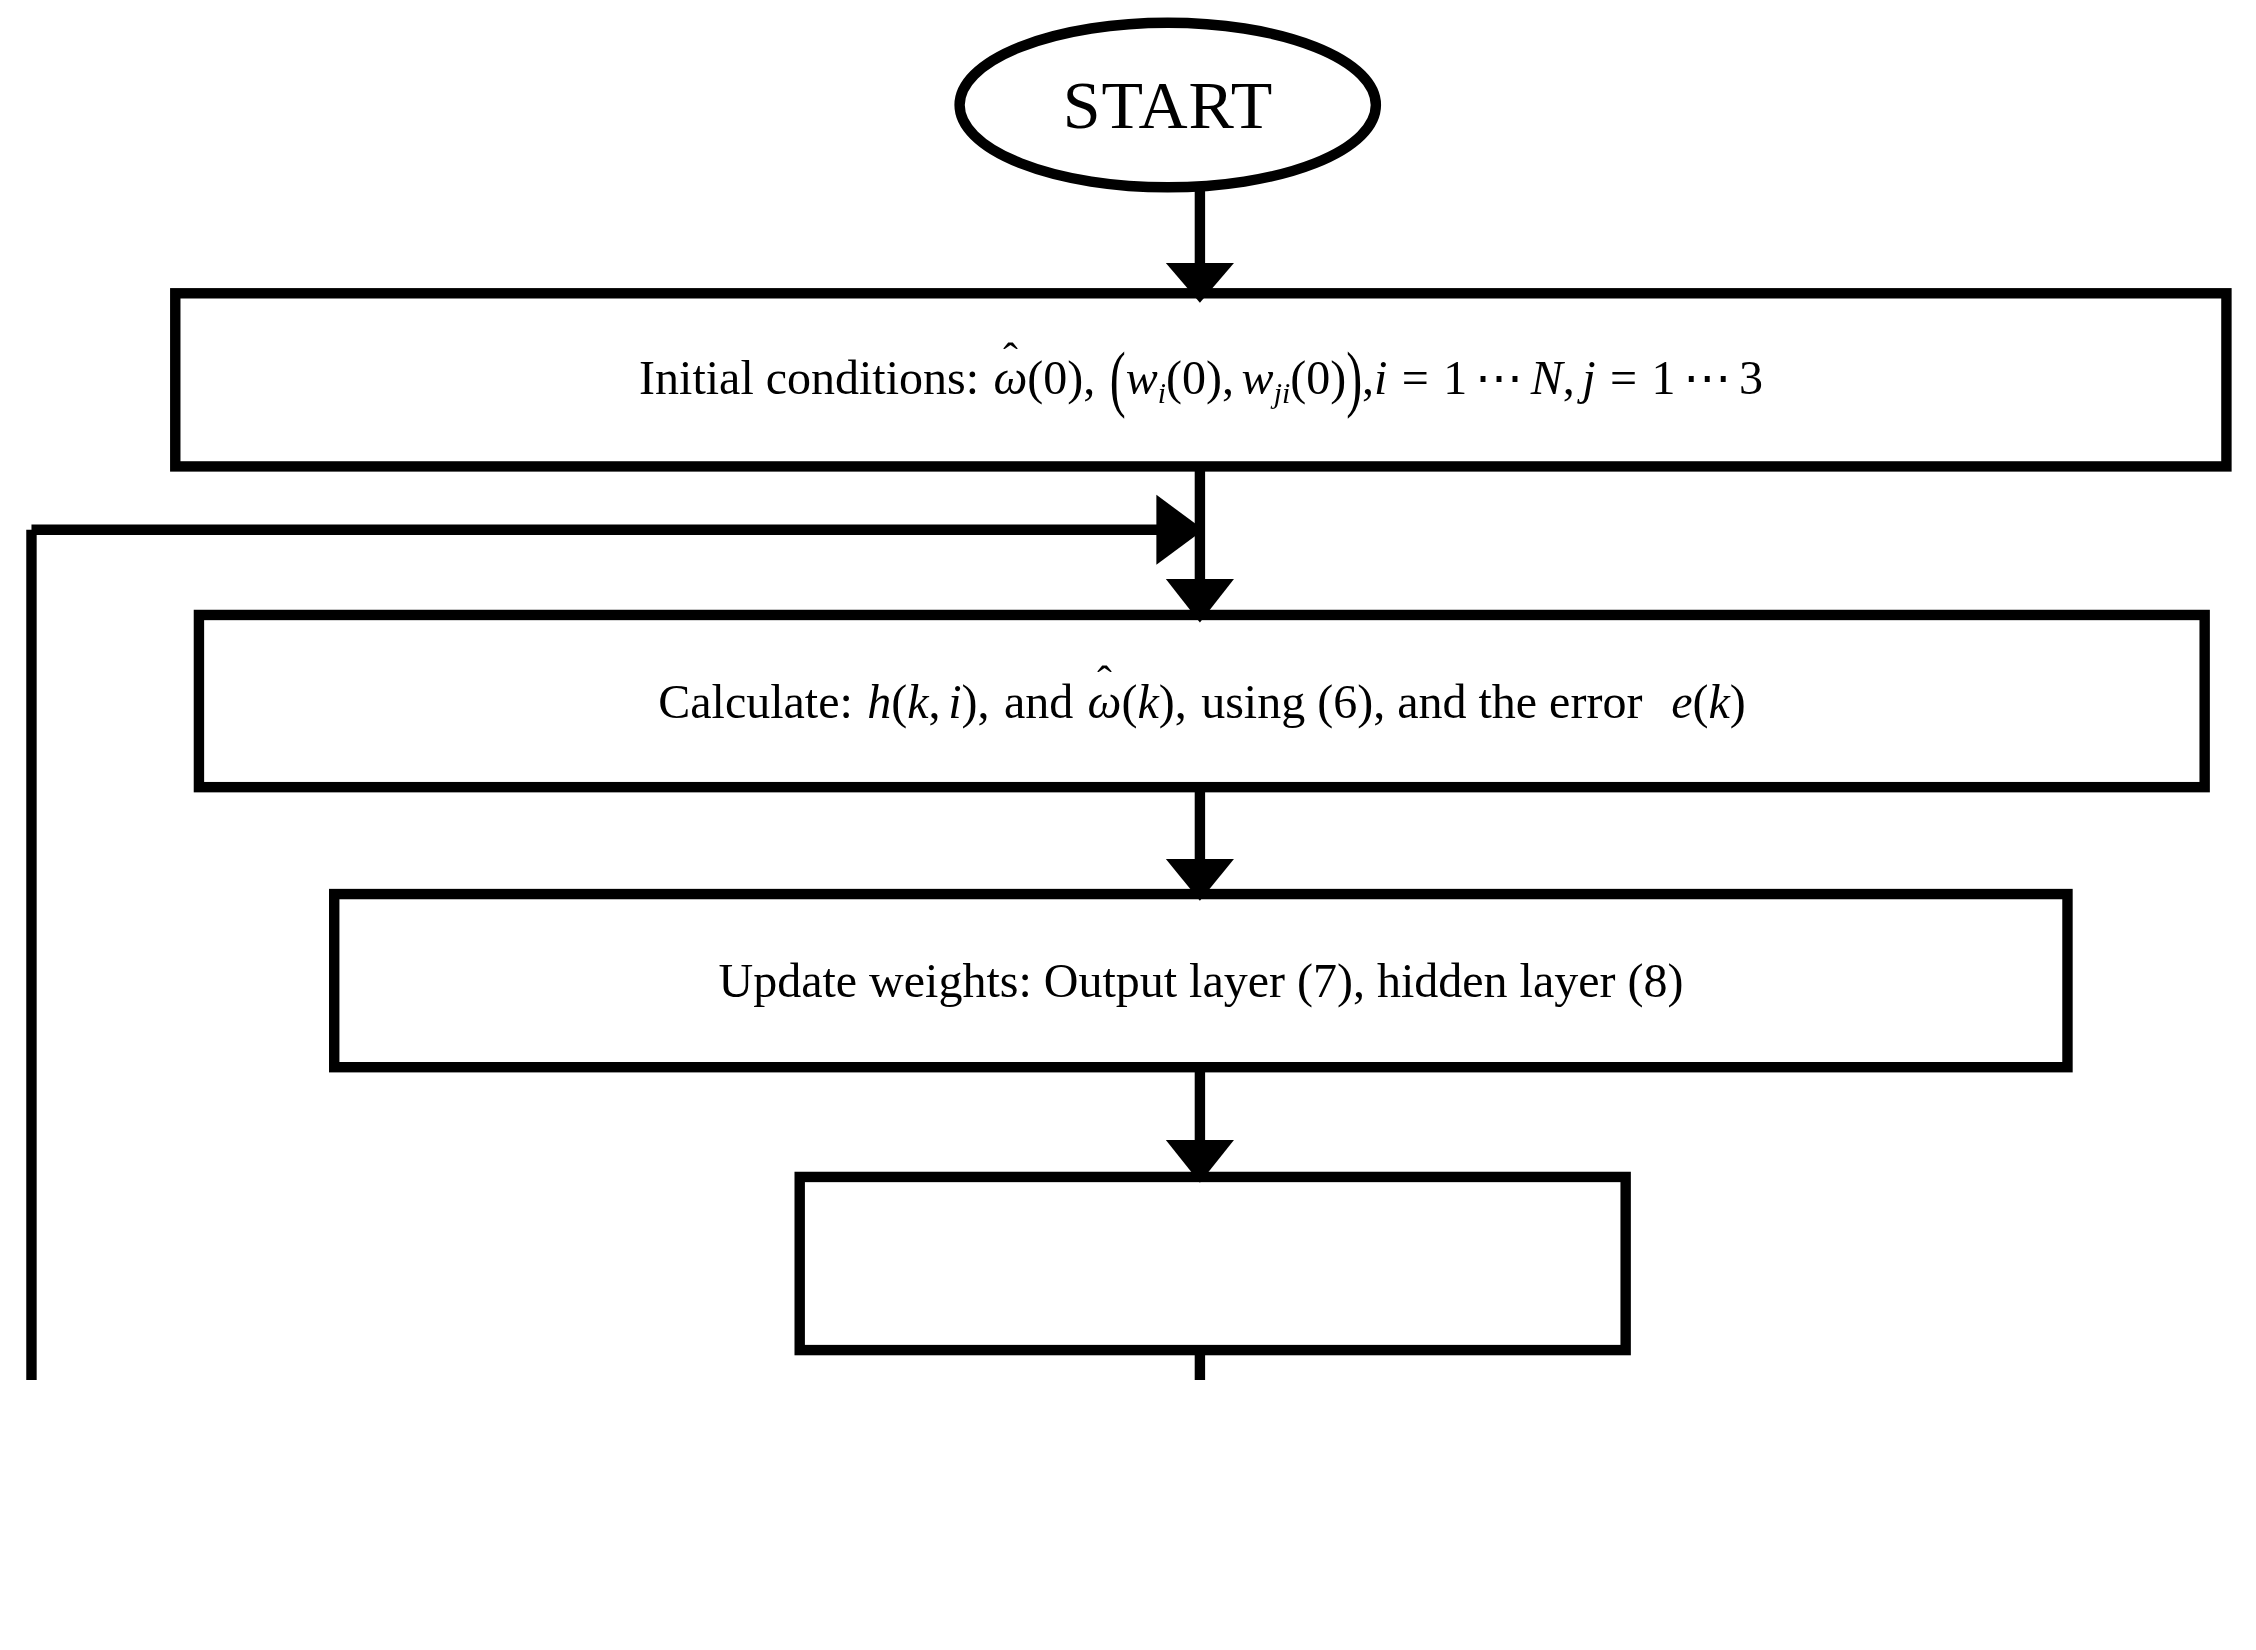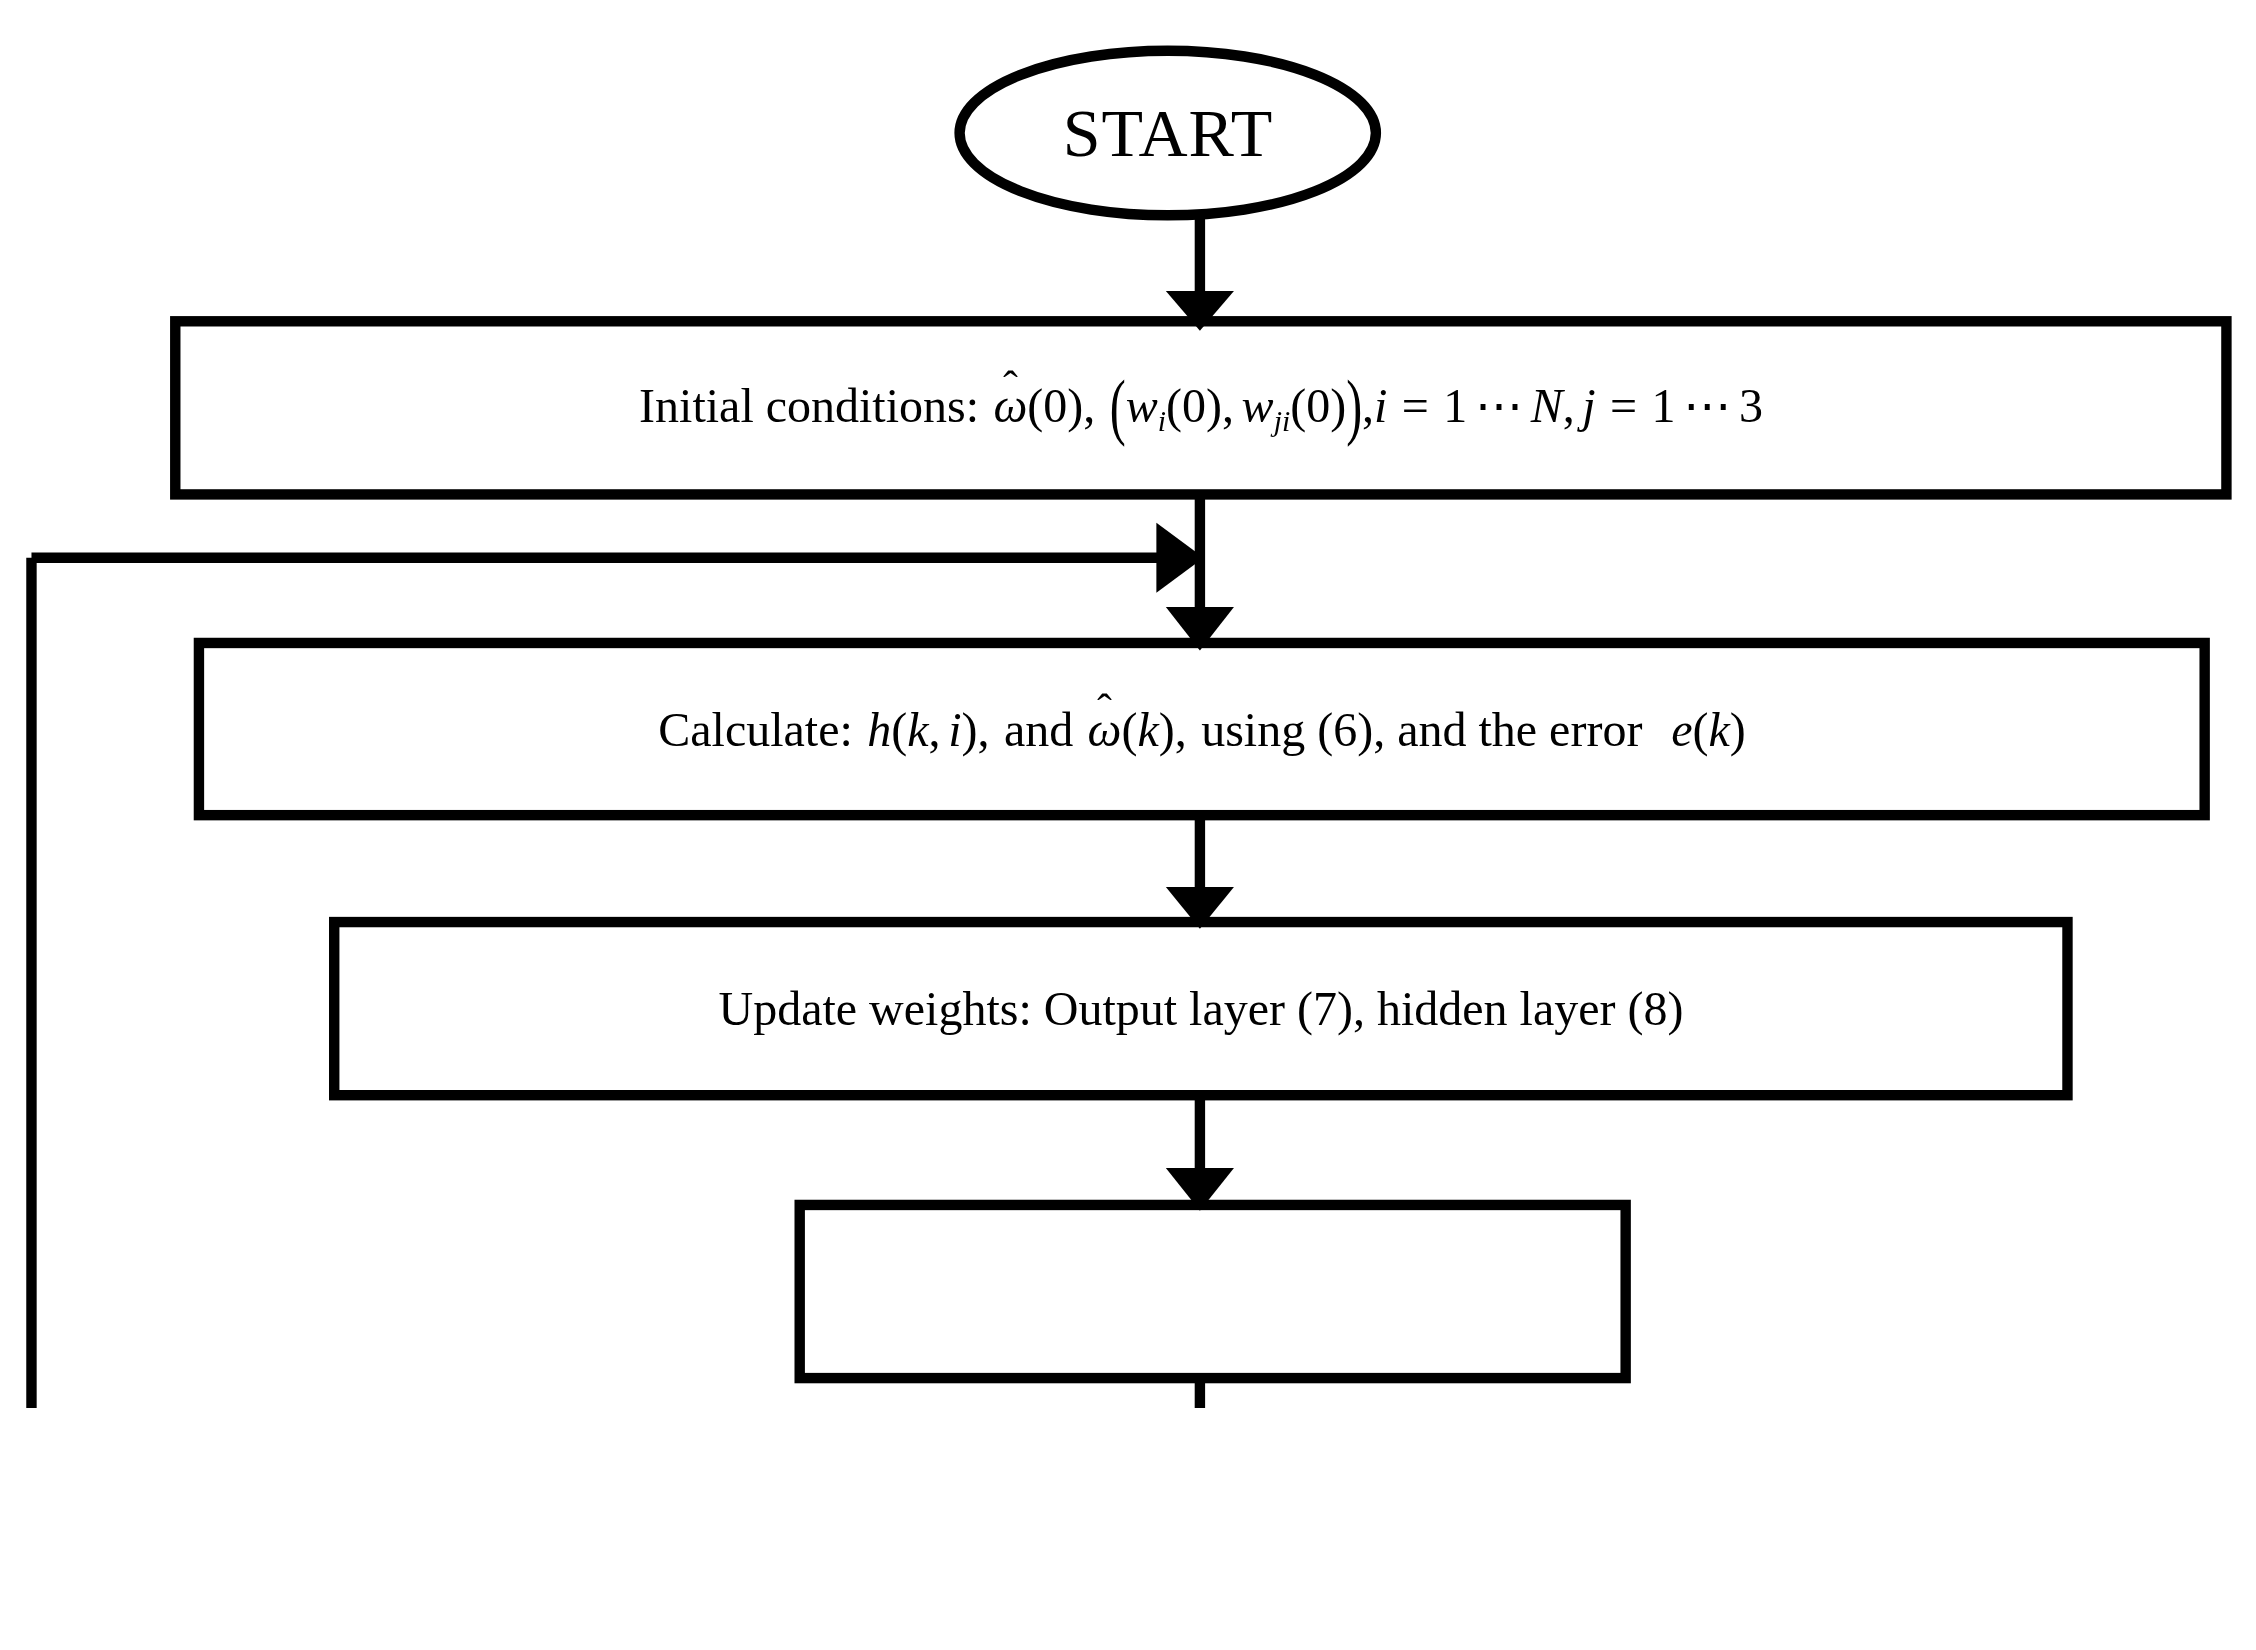--- a/index.html
+++ b/index.html
@@ -9,21 +9,20 @@
   }
   body {
     font-family: "Liberation Serif", "DejaVu Serif", serif;
   }
   #flowchart-root {
     position: relative;
     width: 2256px;
     height: 1380px;
     background: #ffffff;
     overflow: hidden;
-    margin-top: 28px;
   }
   #flow-svg {
     position: absolute;
     left: 0;
     top: 0;
     width: 2256px;
     height: 1650px;
   }
   .node-label {
     position: absolute;

